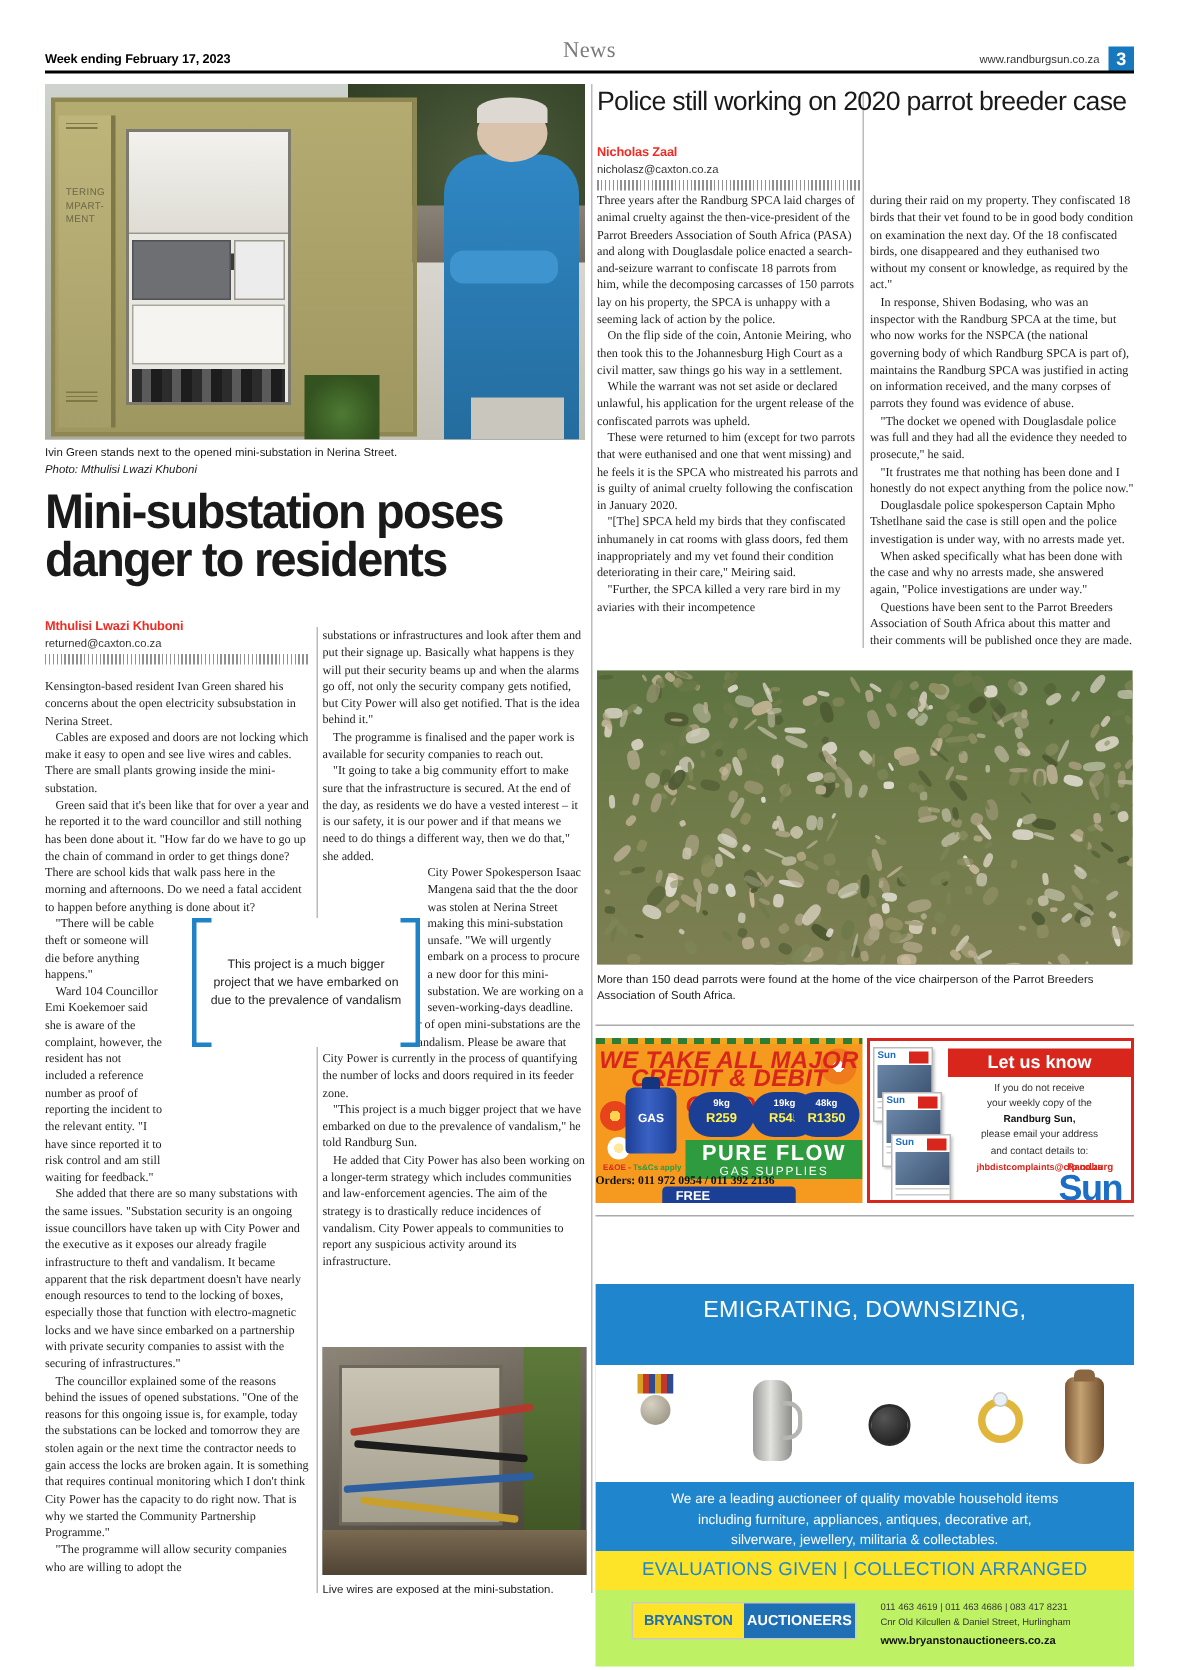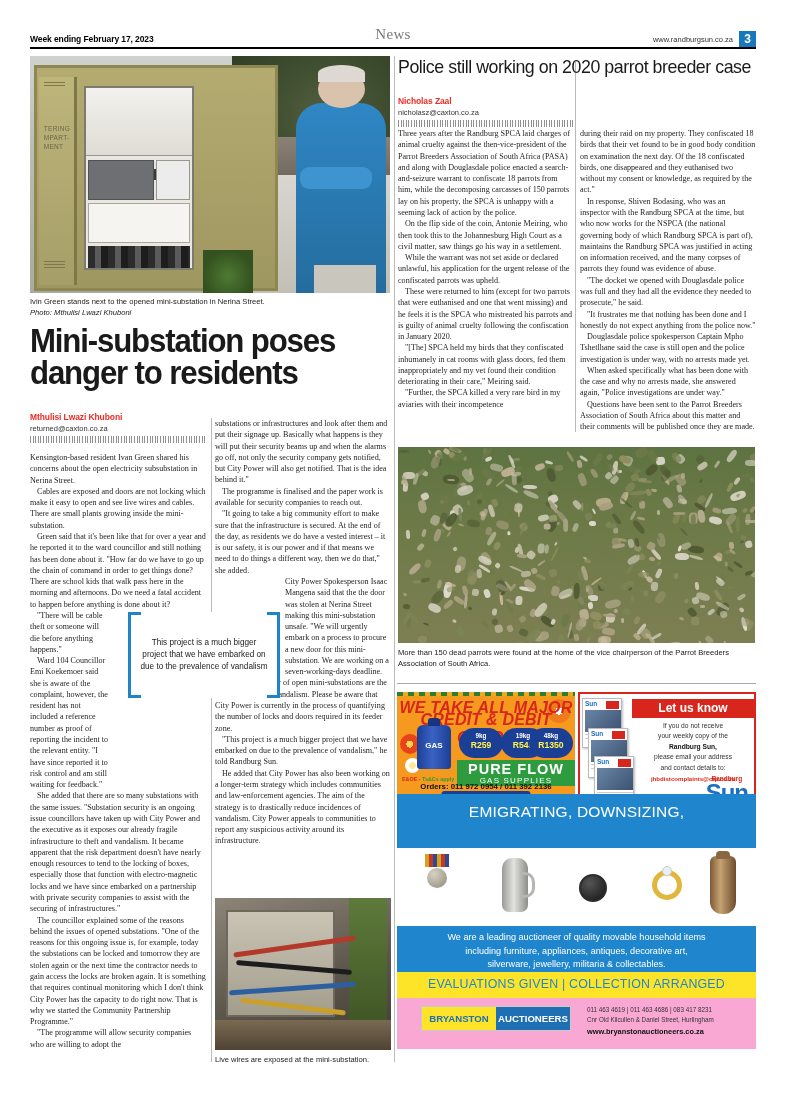--- a/index.html
+++ b/index.html
@@ -234,22 +234,22 @@
   .gas-pf { position:absolute; left:0; top:1px; width:100%; text-align:center;
     color:#fff; font-family:"Liberation Sans", sans-serif; font-weight:bold;
     font-size:14.5px; letter-spacing:1px; }
   .gas-gs { position:absolute; left:0; top:16px; width:100%; text-align:center;
     color:#fff; font-family:"Liberation Sans", sans-serif;
     font-size:8px; letter-spacing:1.2px; }
   .gas-eoe { position:absolute; left:5px; top:84px;
     font-family:"Liberation Sans", sans-serif; font-weight:bold; font-size:5.4px;
     color:#d9261c; }
   .gas-eoe em { color:#2e9b3f; font-style:normal; }
-  .gas-orders { position:absolute; left:0; top:90px; width:100%; text-align:center;
-    font-family:Liberation Sans, sans-serif; font-weight:bold; font-size:7.8px; color:#111; }
+  .gas-orders { position:absolute; left:0; top:90px; width:100%; text-align:left;
+    font-family:Liberation Serif, serif; font-weight:bold; font-size:7.8px; color:#111; }
   .gas-free { position:absolute; left:50%; transform:translateX(-50%); top:99px;
     background:#1c3f96; color:#fff; border-radius:3px; padding:1px 9px;
     font-family:"Liberation Sans", sans-serif; font-weight:bold; font-size:8.6px; }
   .gas-flower { position:absolute; border-radius:50%; }
 
   .ad-letusknow {
     position:absolute; left:578px; top:692px; width:178px; height:110px;
     background:#fff; border:2px solid #d9261c; overflow:hidden;
   }
   .luk-red { position:absolute; left:52px; top:5px; width:122px; height:19px;
@@ -270,22 +270,22 @@
   .luk-paper .img { position:absolute; left:2px; top:11px; width:36px; height:22px;
     background:linear-gradient(135deg,#6a86a8,#3c5270); }
   .luk-paper .ln { position:absolute; left:2px; width:36px; height:1px; background:#ccc; }
   .luk-sunlogo { position:absolute; right:6px; bottom:-4px; text-align:center; }
   .luk-sunlogo .small { font-family:"Liberation Sans", sans-serif; font-weight:bold;
     font-size:6.5px; color:#d9261c; display:block; line-height:1; }
   .luk-sunlogo .big { font-family:"Liberation Sans", sans-serif; font-weight:bold;
     font-size:24px; color:#1c6fc4; display:block; line-height:0.9; letter-spacing:-1px; }
 
   .ad-auction {
-    position:absolute; left:397px; top:794px; width:359px; height:255px;
-    background:#f9a8d4; overflow:hidden;
+    position:absolute; left:397px; top:856px; width:359px; height:255px;
+    background:#bef264; overflow:hidden;
   }
   .auc-blue1 { position:absolute; left:0; top:0; width:100%; height:54px;
     background:#1f86cd; }
   .auc-blue1 div { color:#fff; text-align:center;
     font-family:"Liberation Sans", sans-serif; font-size:15.5px; line-height:1.36;
     padding-top:7px; letter-spacing:0.2px; }
   .auc-items { position:absolute; left:0; top:54px; width:100%; height:78px;
     background:#fff; }
   .auc-medal { position:absolute; left:28px; top:6px; width:24px; height:64px; }
   .auc-medal .ribbon { position:absolute; left:0; top:0; width:24px; height:13px;

